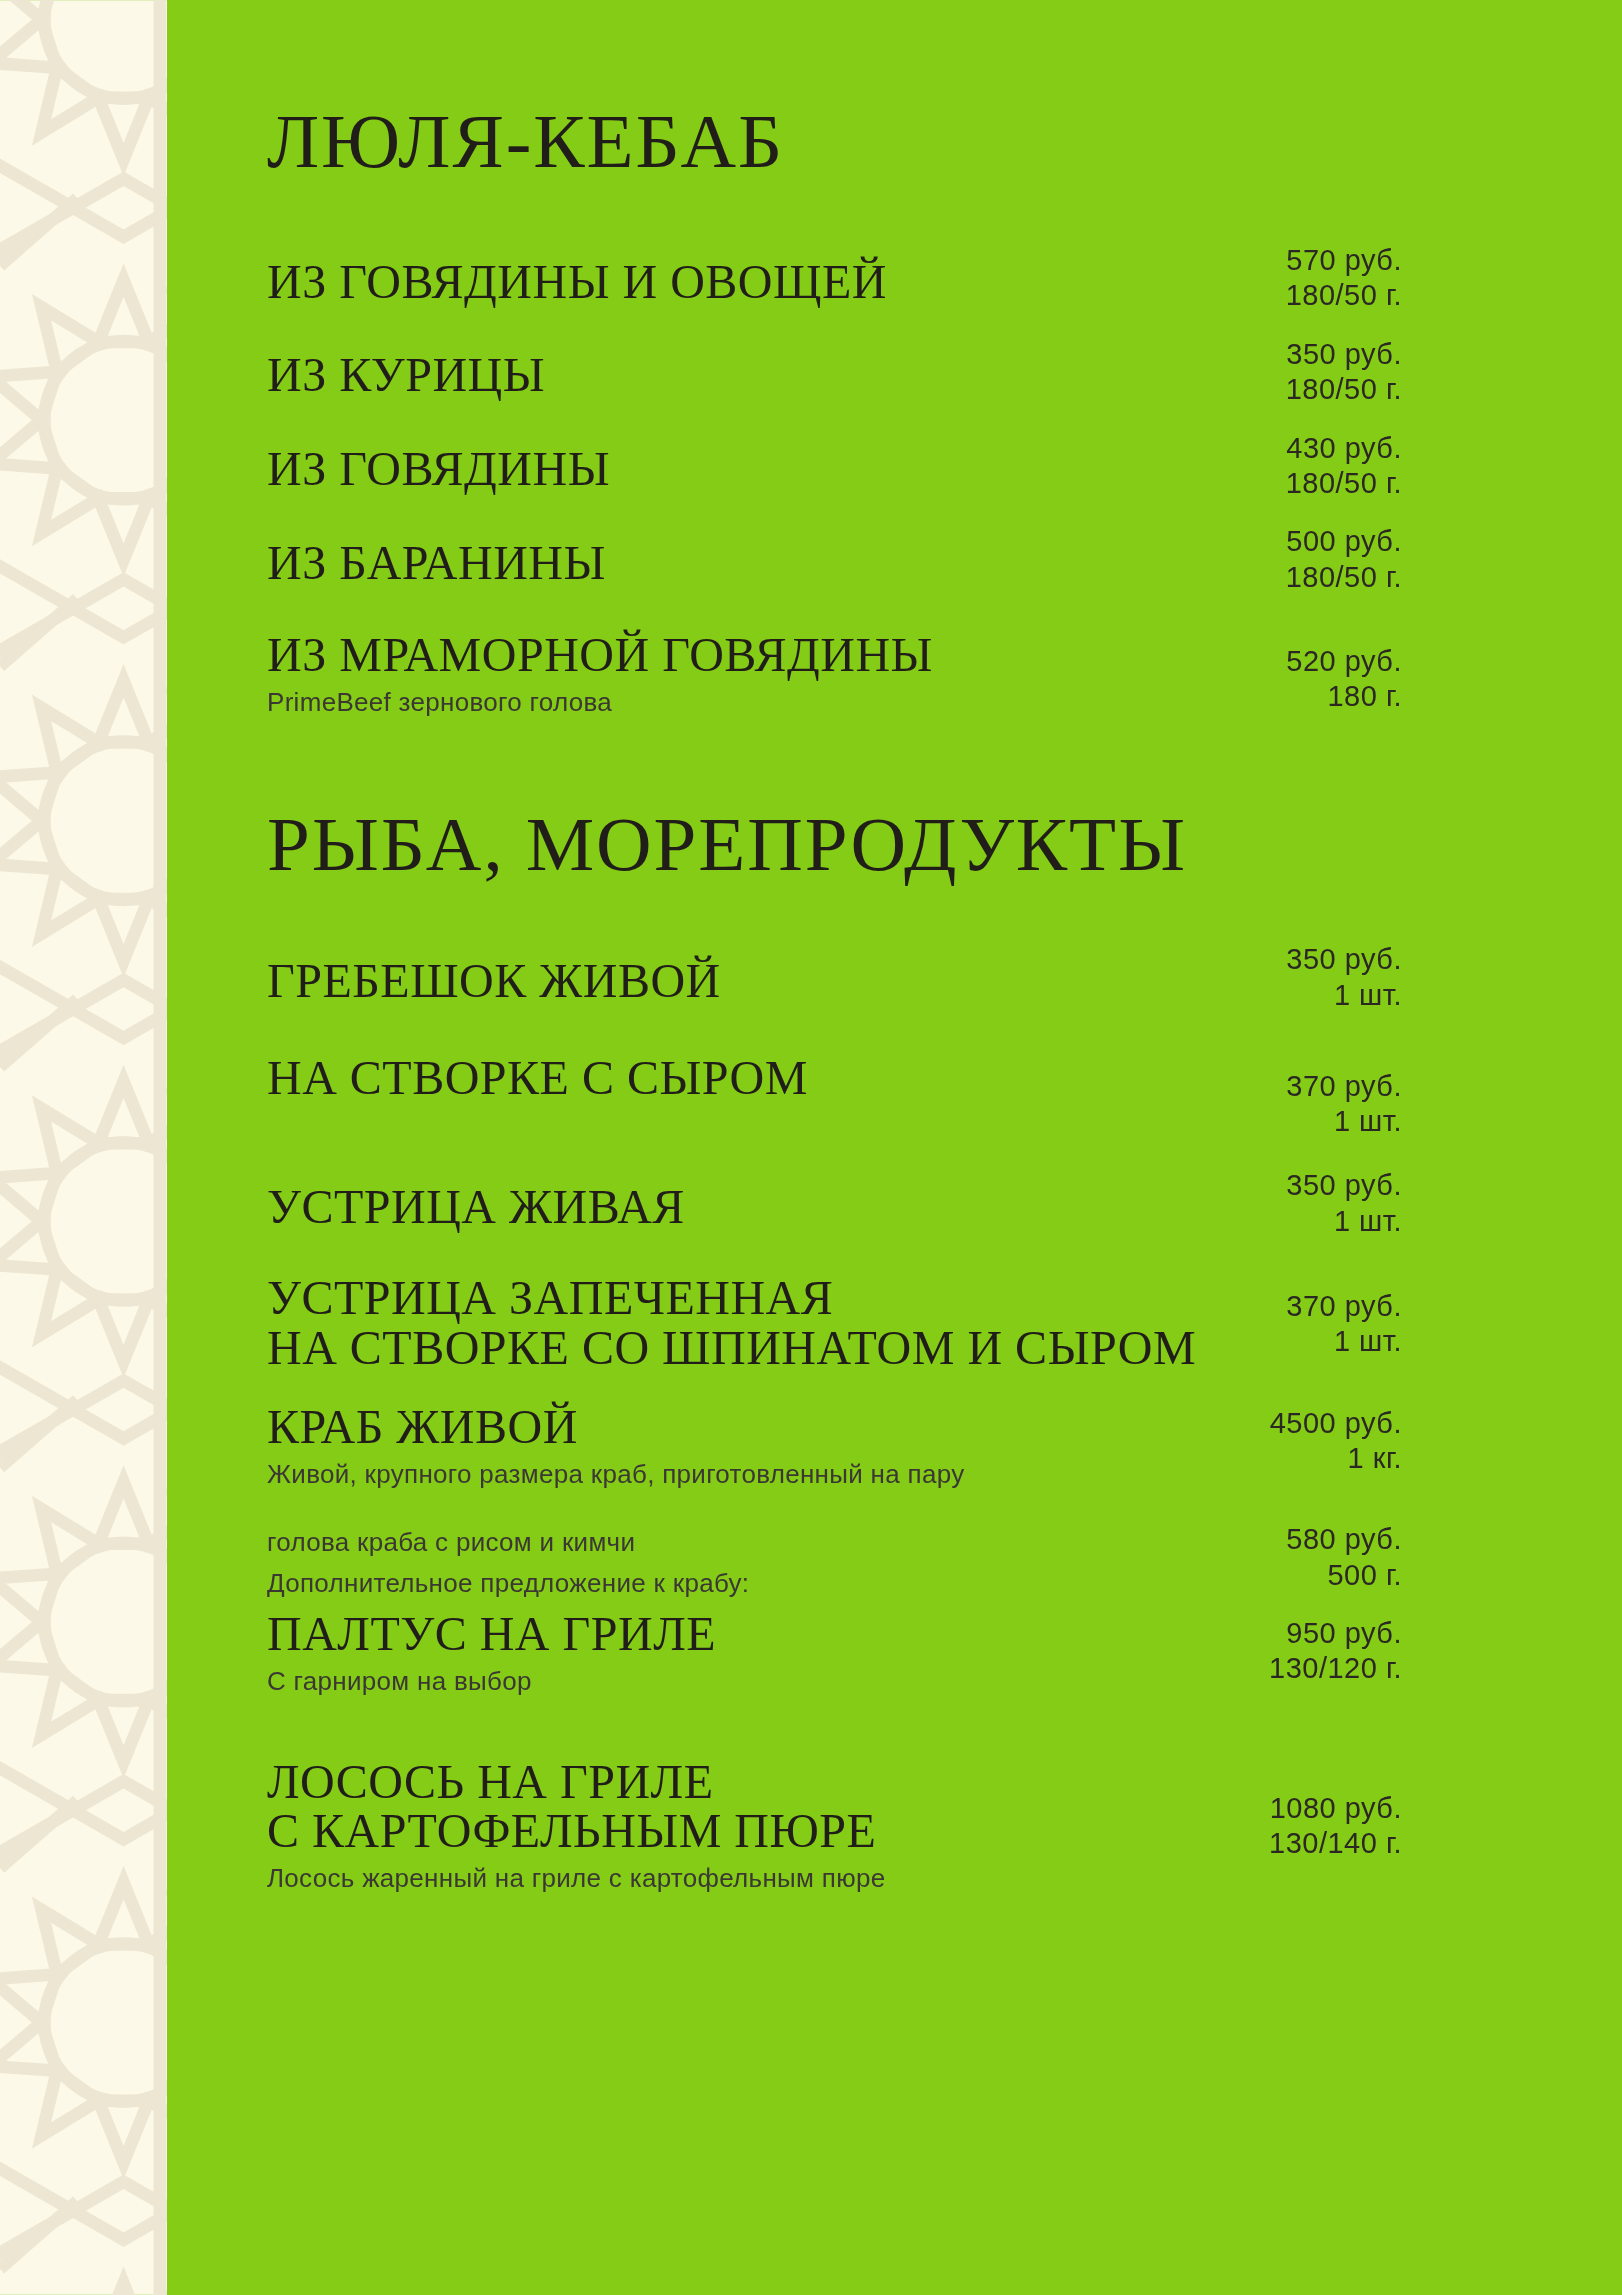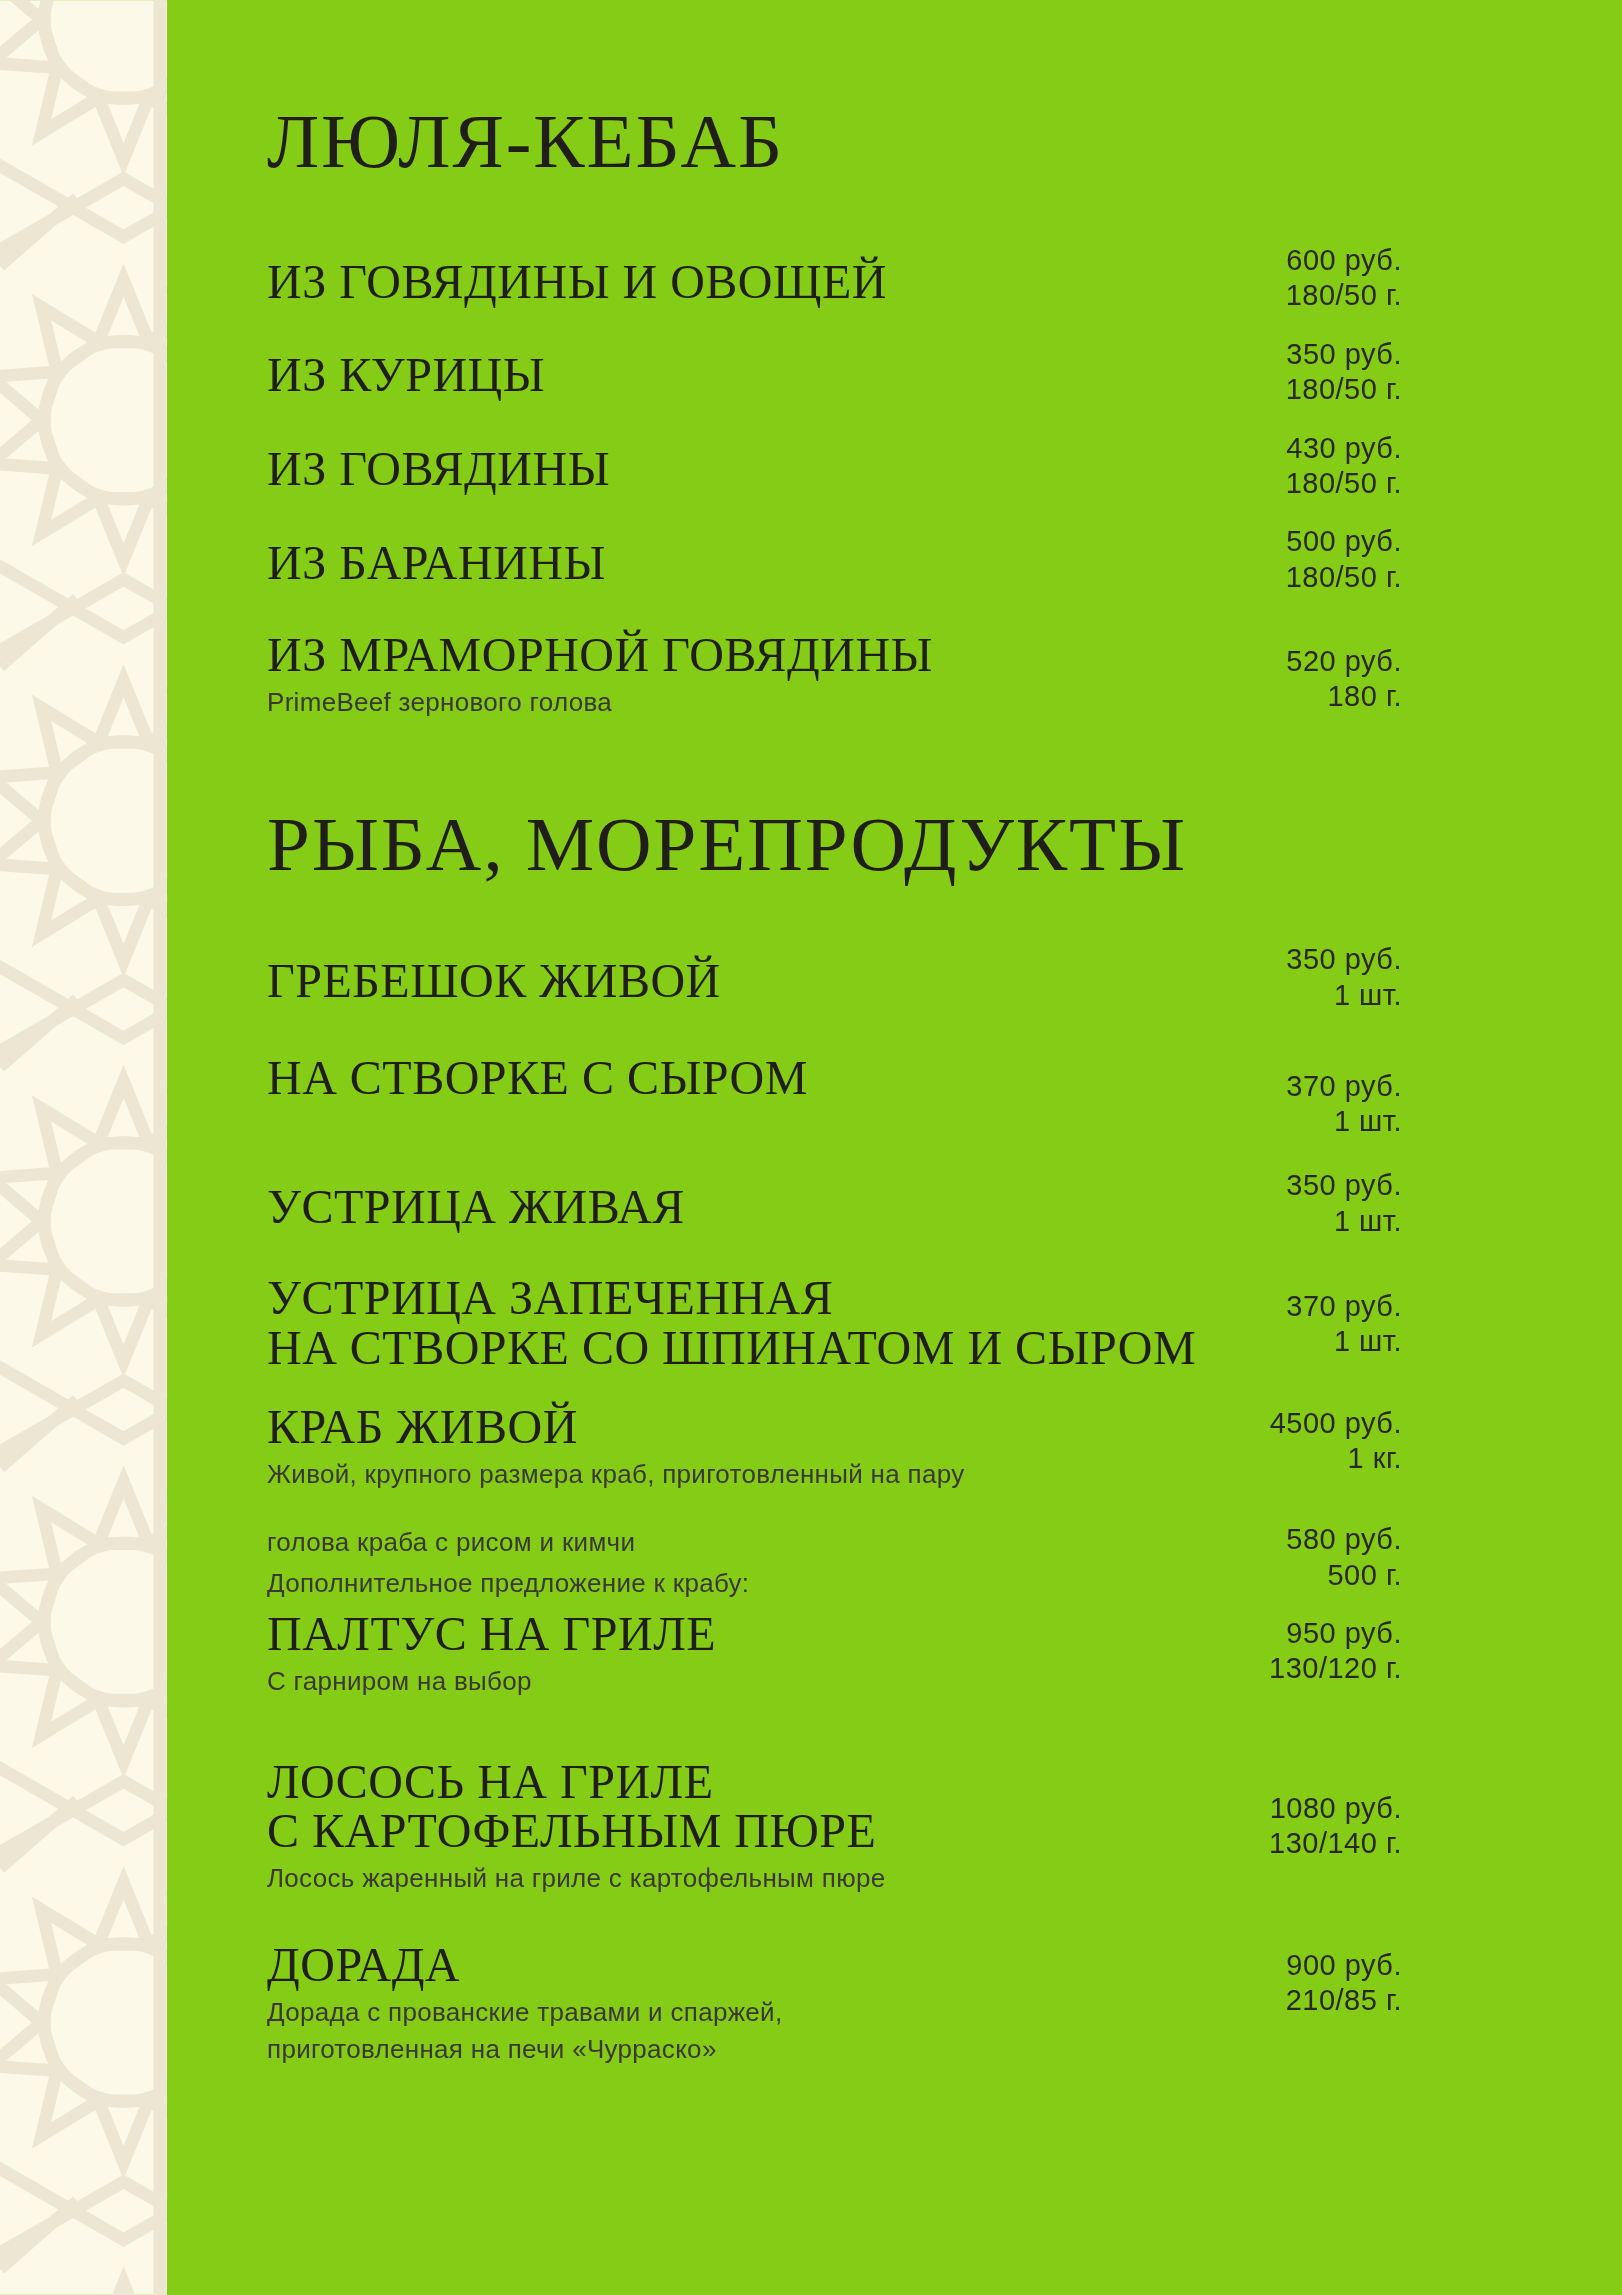--- a/index.html
+++ b/index.html
@@ -117,21 +117,21 @@
 
   <div class="content">
 
     <h1 class="section-title title-1">ЛЮЛЯ-КЕБАБ</h1>
 
     <div class="row mt65">
       <div class="left-col">
         <div class="name pt14">ИЗ ГОВЯДИНЫ И ОВОЩЕЙ</div>
       </div>
       <div class="price-col">
-        <div>600 руб.</div>
+        <div>570 руб.</div>
         <div>180/50 г.</div>
       </div>
     </div>
 
     <div class="row mt24">
       <div class="left-col">
         <div class="name pt14">ИЗ КУРИЦЫ</div>
       </div>
       <div class="price-col">
         <div>350 руб.</div>
@@ -259,29 +259,16 @@
           <div>С КАРТОФЕЛЬНЫМ ПЮРЕ</div>
         </div>
         <div class="desc">Лосось жаренный на гриле с картофельным пюре</div>
       </div>
       <div class="price-col pt35">
         <div>1080 руб.</div>
         <div>130/140 г.</div>
       </div>
     </div>
 
-    <div class="row mt44">
-      <div class="left-col">
-        <div class="name">ДОРАДА</div>
-        <div class="desc">
-          <div>Дорада с прованские травами и спаржей,</div>
-          <div>приготовленная на печи «Чурраско»</div>
-        </div>
-      </div>
-      <div class="price-col pt8">
-        <div>900 руб.</div>
-        <div>210/85 г.</div>
-      </div>
-    </div>
 
   </div>
 </div>
 
 
 </body></html>

